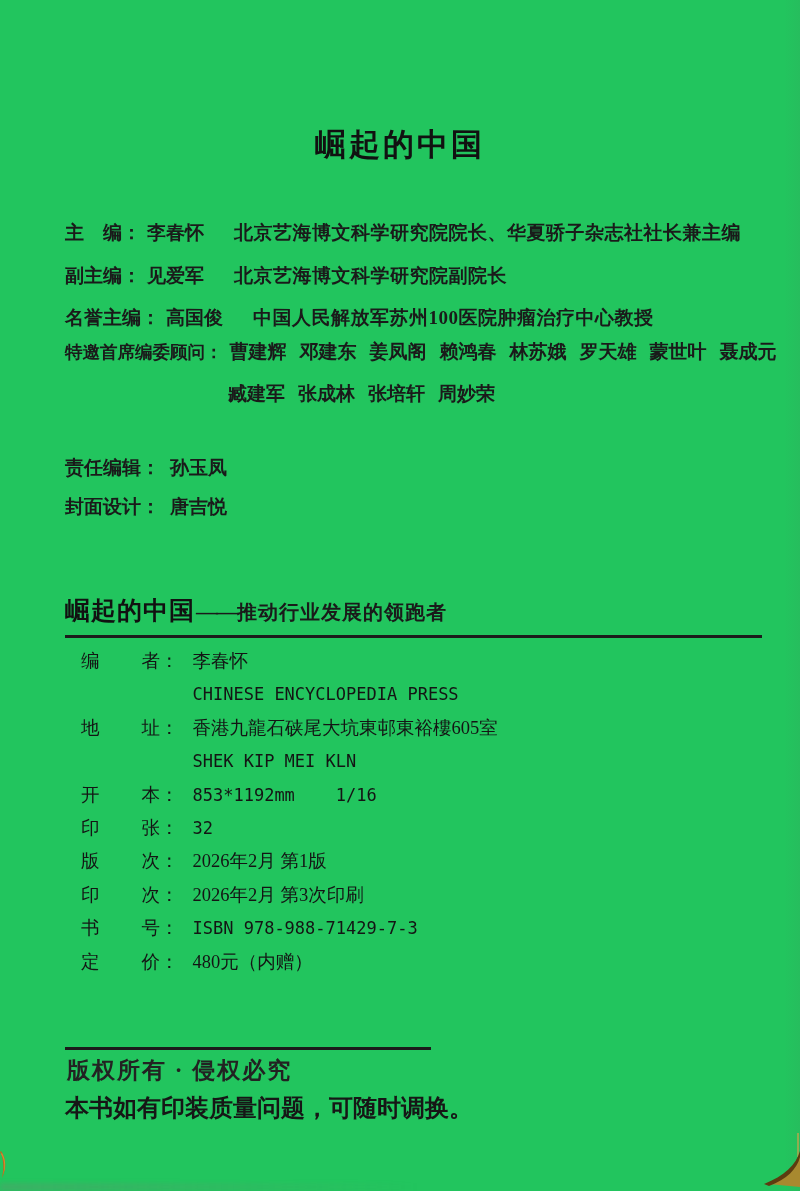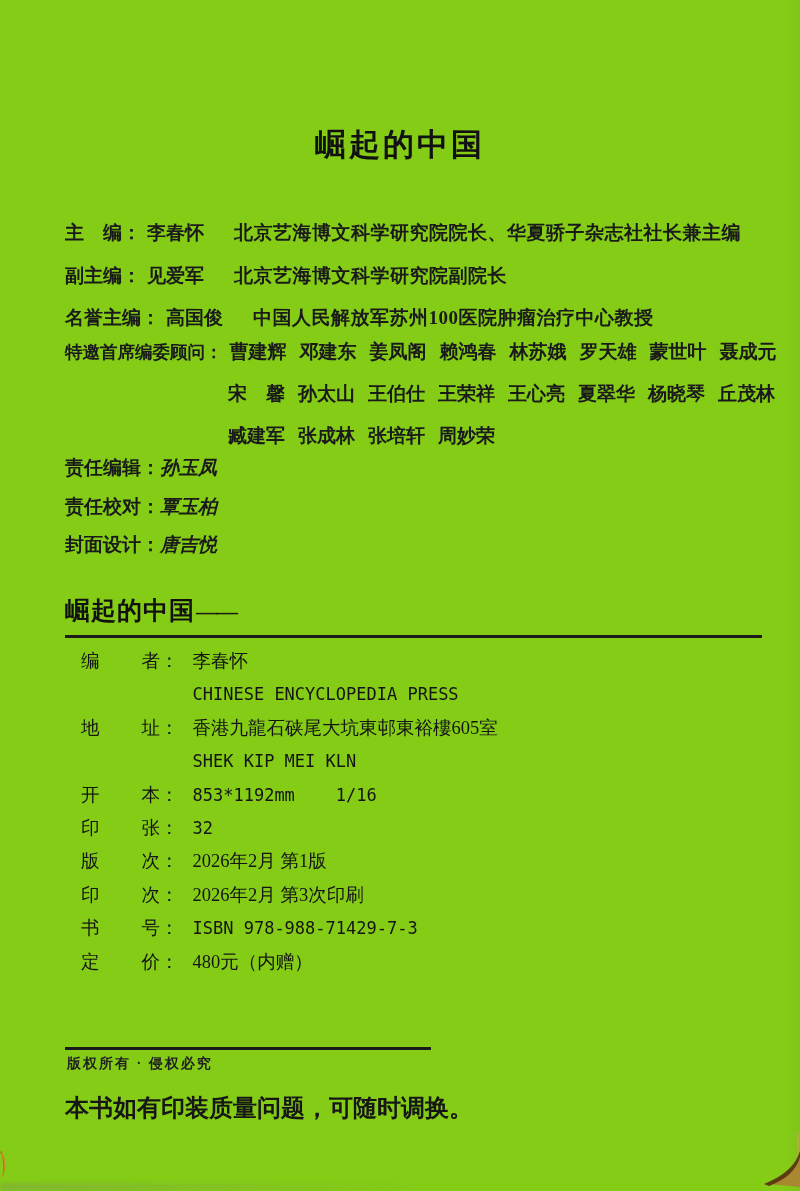--- a/index.html
+++ b/index.html
@@ -1,17 +1,17 @@
 <!DOCTYPE html>
 <html><head>
 <meta charset="utf-8">
 <style>
   html,body{margin:0;padding:0;background:#ffffff;}
   .page{
-    position:relative;width:800px;height:1191px;background:#84cc16;overflow:hidden;
+    position:relative;width:800px;height:1191px;background:#22c55e;overflow:hidden;
     font-family:"Liberation Serif",serif;color:#1a1a1a;
   }
   .right-shade{position:absolute;top:0;right:0;width:16px;height:100%;
     background:linear-gradient(to left,rgba(90,90,85,0.07),rgba(0,0,0,0));}
   
   .title{position:absolute;top:124px;left:0;width:100%;text-align:center;
     font-family:"Liberation Sans",sans-serif;font-weight:700;font-size:31px;
     letter-spacing:3px;color:#111;}
   
   .credits{position:absolute;top:212px;left:65px;right:25px;font-size:19px;
@@ -21,21 +21,21 @@
   
   .advisors{position:absolute;top:339px;left:65px;right:20px;font-size:19px;
     font-weight:600;}
   .arow{display:flex;align-items:baseline;height:42px;font-family:Liberation Serif, serif;}
   .arow .alabel{font-size:17.5px;margin-right:7px;white-space:nowrap;}
   .arow .aname{margin-right:13px;white-space:pre;}
   .arow.indent{padding-left:163px;}
   
   .staff{position:absolute;top:449px;left:65px;font-size:19px;line-height:38.5px;
     font-weight:600;}
-  .staff .svalue{font-style:italic;}
+  .staff .svalue{margin-left:10px;}
   
   .section-head{position:absolute;top:594px;left:65px;width:697px;
     border-bottom:3px solid #1c1c1c;padding-bottom:8px;display:flex;
     align-items:baseline;}
   .sh-title{font-family:"Liberation Sans",sans-serif;font-weight:700;
     font-size:25px;letter-spacing:1px;color:#111;}
   .sh-dash{font-weight:700;font-size:22px;margin:0 1px;letter-spacing:-2px;}
   .sh-sub{font-size:20px;font-weight:600;letter-spacing:1px;}
   
   .colophon{position:absolute;top:645px;left:65px;right:20px;font-size:18.5px;
@@ -43,21 +43,21 @@
   .corow{height:33.4px;line-height:33.4px;white-space:nowrap;}
   .clabel{display:inline-block;width:79px;text-align:justify;
     text-align-last:justify;vertical-align:top;}
   .colon{margin-right:14px;}
   .corow.cont .colon{visibility:hidden;}
   .cvalue{white-space:pre;}
   .latin{font-family:"DejaVu Sans Mono",monospace;font-size:17px;}
   
   .divider{position:absolute;top:1047px;left:65px;width:366px;height:3px;
     background:#1b1b1b;}
-  .rights{position:absolute;top:1055px;left:67px;font-size:14px;font-weight:600;
+  .rights{position:absolute;top:1055px;left:67px;font-size:23px;font-weight:600;
     letter-spacing:2px;color:#222;}
   .note{position:absolute;top:1092px;left:65px;
     font-family:"Liberation Sans",sans-serif;font-weight:700;font-size:24px;
     color:#161616;}
   
   .artifact{position:absolute;pointer-events:none;}
   .corner-bl{left:0;bottom:8px;}
   .corner-br{right:0;bottom:0;}
   .bottom-smudge{left:0;bottom:0;width:420px;height:8px;
     background:linear-gradient(to right,rgba(125,125,118,0.28),rgba(125,125,118,0.0));
@@ -90,52 +90,40 @@
       <span class="aname">曹建辉</span>
       <span class="aname">邓建东</span>
       <span class="aname">姜凤阁</span>
       <span class="aname">赖鸿春</span>
       <span class="aname">林苏娥</span>
       <span class="aname">罗天雄</span>
       <span class="aname">蒙世叶</span>
       <span class="aname">聂成元</span>
     </div>
     <div class="arow indent">
-      <span class="aname">宋　馨</span>
-      <span class="aname">孙太山</span>
-      <span class="aname">王伯仕</span>
-      <span class="aname">王荣祥</span>
-      <span class="aname">王心亮</span>
-      <span class="aname">夏翠华</span>
-      <span class="aname">杨晓琴</span>
-      <span class="aname">丘茂林</span>
-    </div>
-    <div class="arow indent">
       <span class="aname">臧建军</span>
       <span class="aname">张成林</span>
       <span class="aname">张培轩</span>
       <span class="aname">周妙荣</span>
     </div>
   </div>
 
   <div class="staff">
     <div class="srow">
       <span>责任编辑：</span><span class="svalue">孙玉凤</span>
     </div>
     <div class="srow">
-      <span>责任校对：</span><span class="svalue">覃玉柏</span>
-    </div>
-    <div class="srow">
       <span>封面设计：</span><span class="svalue">唐吉悦</span>
     </div>
   </div>
 
   <div class="section-head">
     <span class="sh-title">崛起的中国</span>
     <span class="sh-dash">——</span>
+    <span class="sh-sub">推动行业发展的领跑者</span>
   </div>
 
   <div class="colophon">
     <div class="corow">
       <span class="clabel">编者</span><span class="colon">：</span><span class="cvalue">李春怀</span>
     </div>
     <div class="corow cont">
       <span class="clabel"></span><span class="colon">：</span><span class="cvalue latin">CHINESE ENCYCLOPEDIA PRESS</span>
     </div>
     <div class="corow">

